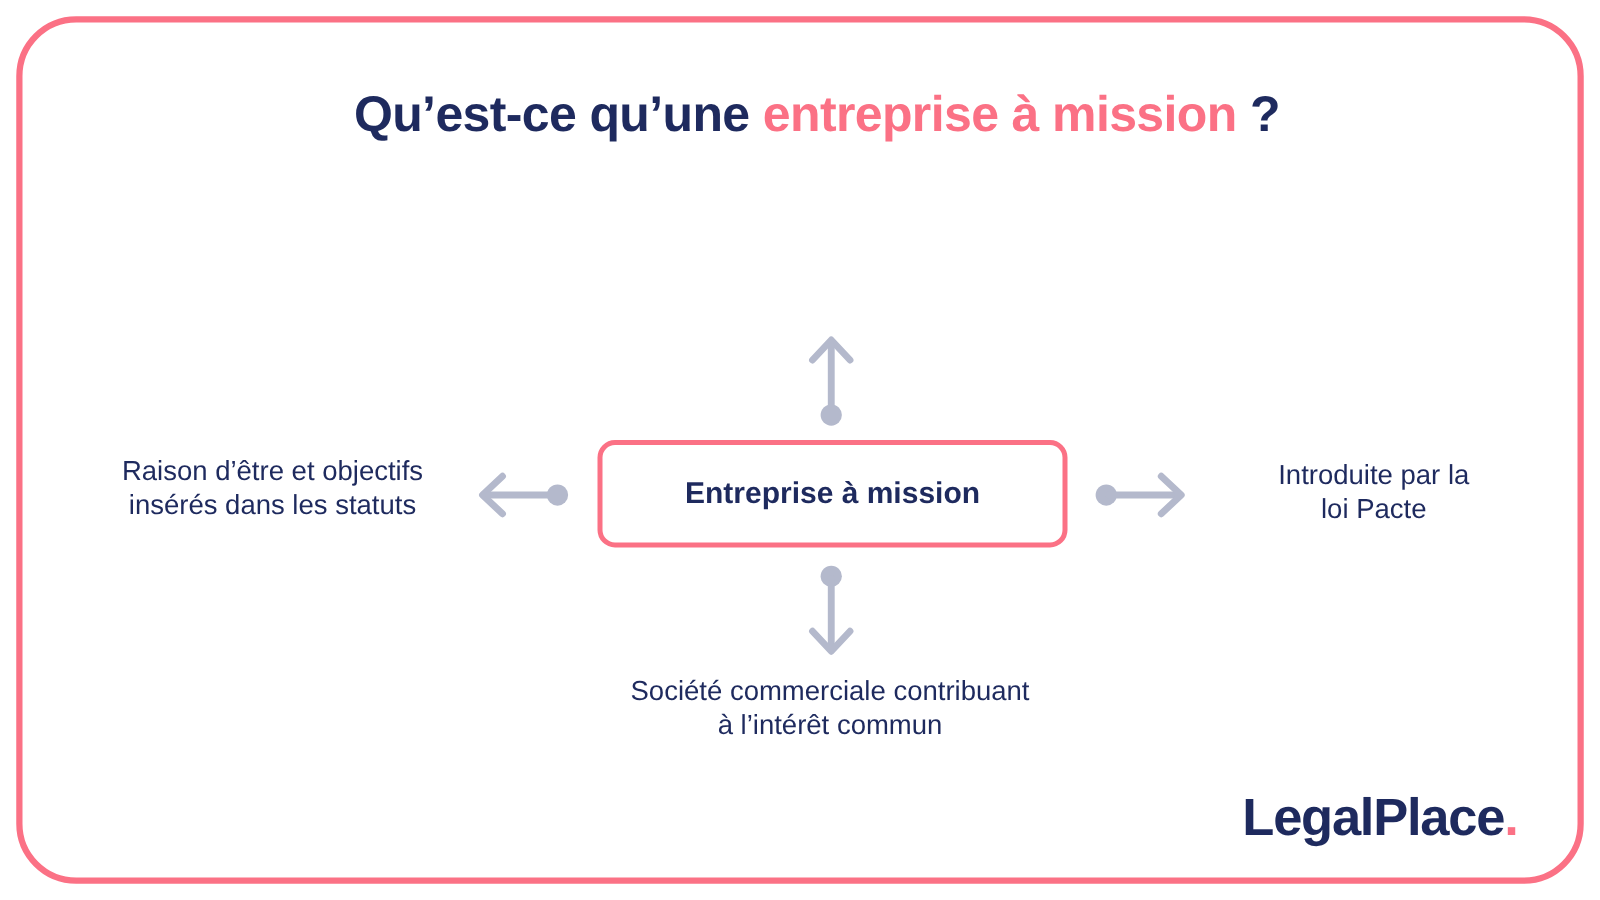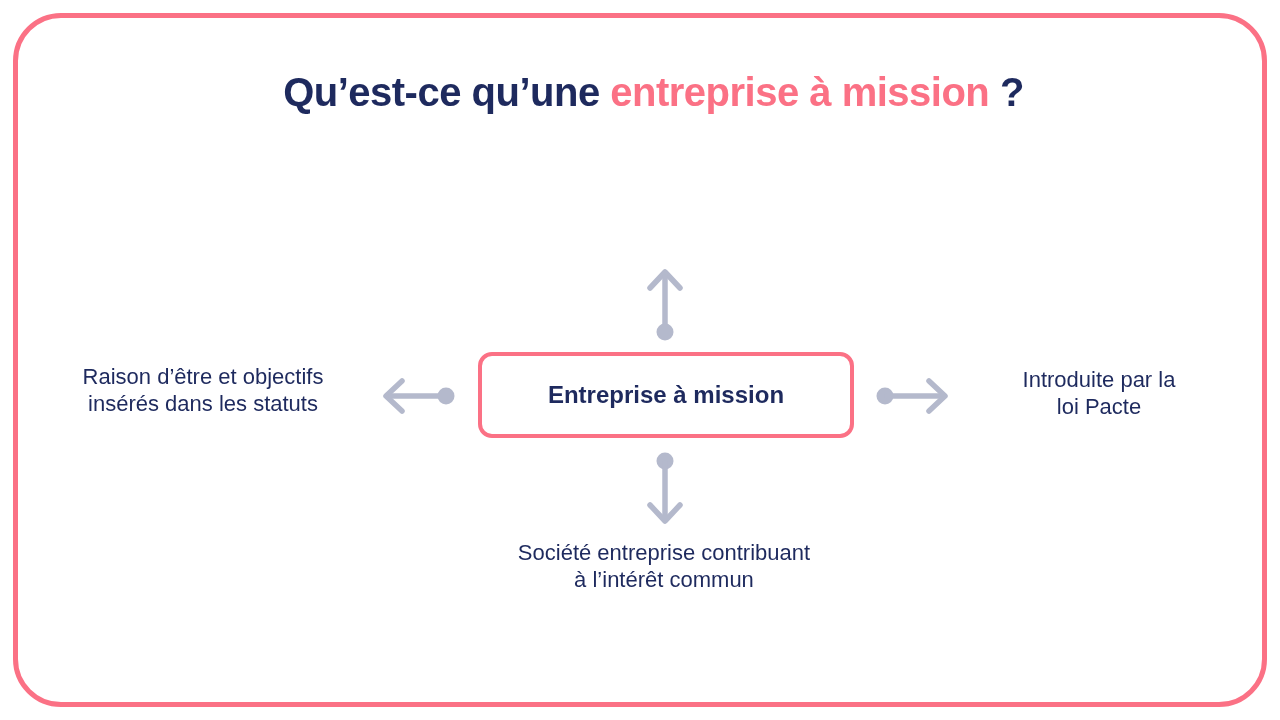--- a/index.html
+++ b/index.html
@@ -84,27 +84,27 @@
 </head>
 <body>
 
 <div class="stage">
 
   <div class="card"></div>
 
   <h1 class="title"><span>Qu’est-ce qu’une </span><span class="highlight">entreprise à mission</span><span> ?</span></h1>
 
 
-  <div class="node-label" style="left:203px; top:363px;">Raison d’être et objectifs
+  <div class="node-label" style="left:218px; top:363px;">Raison d’être et objectifs
 insérés dans les statuts</div>
 
   <div class="node-label" style="left:1099px; top:366px;">Introduite par la
 loi Pacte</div>
 
-  <div class="node-label" style="left:664px; top:539px;">Société entreprise contribuant
+  <div class="node-label" style="left:664px; top:539px;">Société commerciale contribuant
 à l’intérêt commun</div>
 
   <div class="arrow" style="left:645px; top:266px;">
     <svg width="40" height="78" viewBox="0 0 40 78" fill="none">
       <polyline points="5,22 20,6 35,22" stroke="currentColor" stroke-width="5.5" stroke-linecap="round" stroke-linejoin="round" fill="none"></polyline>
       <line x1="20" y1="11" x2="20" y2="64" stroke="currentColor" stroke-width="5.5" stroke-linecap="round"></line>
       <circle cx="20" cy="66" r="8.5" fill="currentColor"></circle>
     </svg>
   </div>
 
@@ -129,14 +129,15 @@
       <circle cx="12" cy="20" r="8.5" fill="currentColor"></circle>
       <line x1="14" y1="20" x2="67" y2="20" stroke="currentColor" stroke-width="5.5" stroke-linecap="round"></line>
       <polyline points="56,5 72,20 56,35" stroke="currentColor" stroke-width="5.5" stroke-linecap="round" stroke-linejoin="round" fill="none"></polyline>
     </svg>
   </div>
 
   <div class="center-box">
     <span class="box-label">Entreprise à mission</span>
   </div>
 
+  <div class="logo"><span>LegalPlace</span><span class="logo-dot">.</span></div>
 
 </div>
 
 </body></html>

